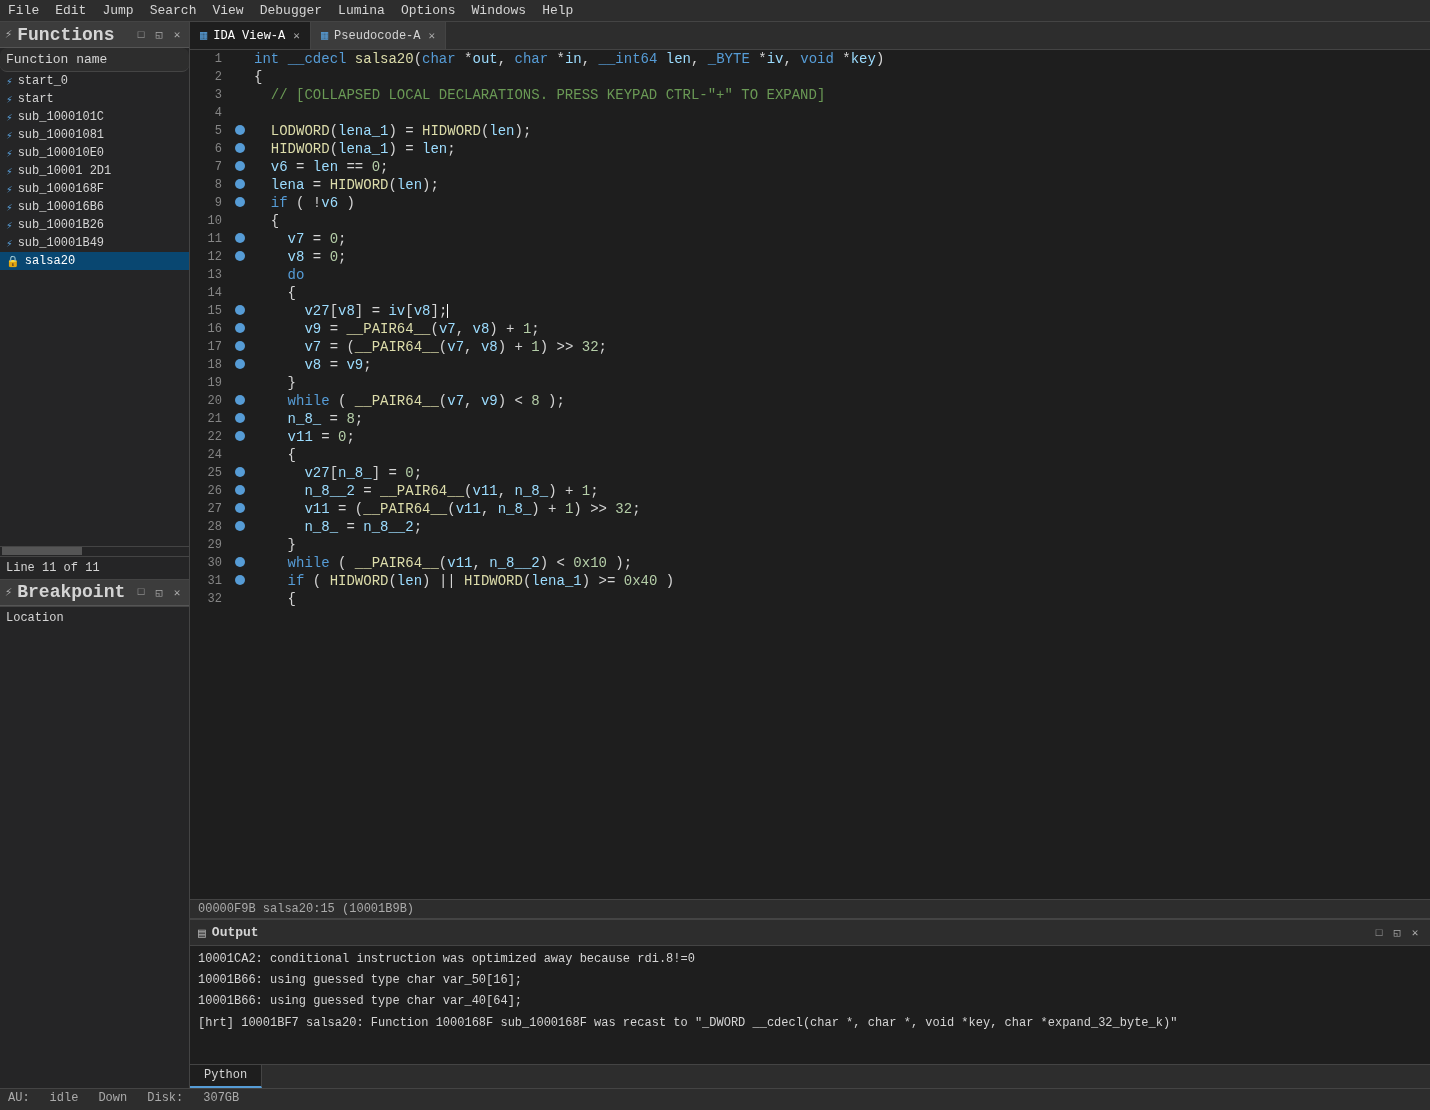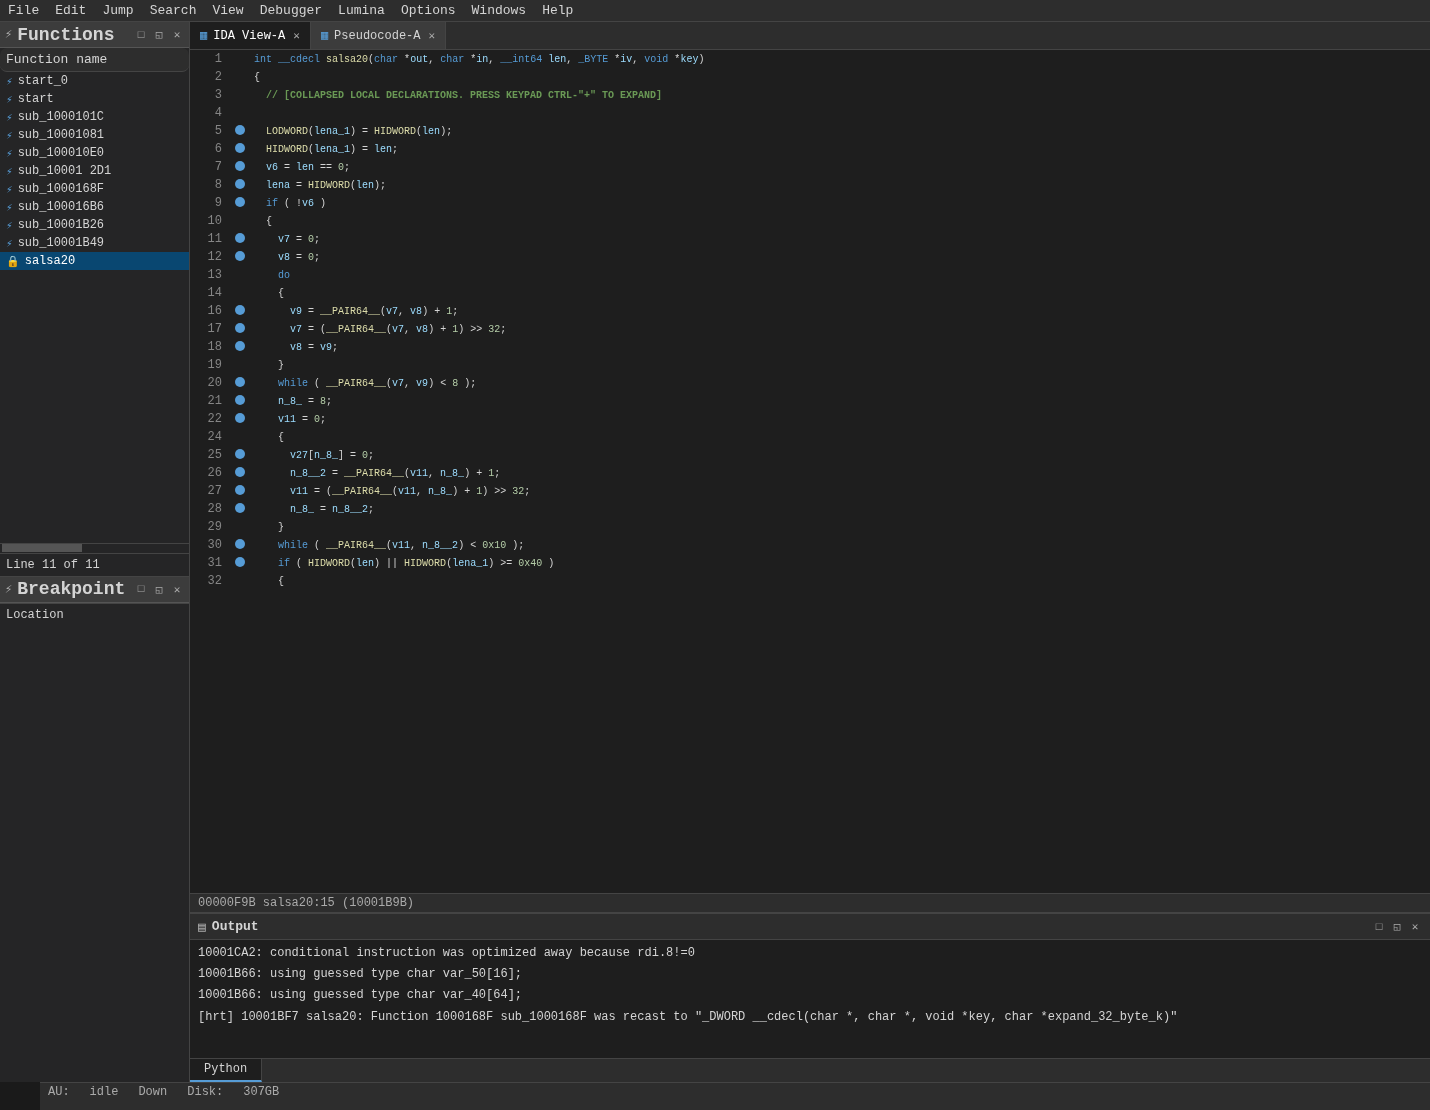--- a/index.html
+++ b/index.html
@@ -255,27 +255,27 @@
     .bp-dot {
       width: 10px;
       height: 10px;
       border-radius: 50%;
       background: #569cd6;
       display: inline-block;
     }
     .code-content {
       padding: 0 4px;
       white-space: pre;
-      font-size: 10px;
+      font-size: 14px;
       vertical-align: middle;
       color: #d4d4d4;
     }
     .kw2 { color: #569cd6; }
     .fn-call { color: #dcdcaa; }
-    .comment { color: #6a9955; font-weight: bold; }
+    .comment { color: #6a9955; }
     .num { color: #b5cea8; }
     .var { color: #9cdcfe; }
 
     
     .code-status {
       background: #2d2d2d;
       color: #aaa;
       font-size: 12px;
       padding: 2px 8px;
       border-top: 1px solid #444;
@@ -348,22 +348,21 @@
     
     .status-bar {
       background: #2d2d2d;
       color: #aaa;
       font-size: 12px;
       padding: 2px 8px;
       display: flex;
       gap: 20px;
       border-top: 1px solid #444;
       flex-shrink: 0;
-      height: 28px;
-      margin-left: 40px;
+      height: 22px;
     }
 
     
     .cursor-line {
       display: inline-block;
       width: 1px;
       height: 14px;
       background: #fff;
       vertical-align: middle;
       animation: blink 1s step-end infinite;
@@ -549,20 +548,25 @@
             </tr>
             <tr>
               <td class="line-num">13</td>
               <td class="bp-col"></td>
               <td class="code-content">    <span class="kw2">do</span></td>
             </tr>
             <tr>
               <td class="line-num">14</td>
               <td class="bp-col"></td>
               <td class="code-content">    {</td>
+            </tr>
+            <tr>
+              <td class="line-num">15</td>
+              <td class="bp-col"><span class="bp-dot"></span></td>
+              <td class="code-content">      <span class="var">v27</span>[<span class="var">v8</span>] = <span class="var">iv</span>[<span class="var">v8</span>];<span class="cursor-line"></span></td>
             </tr>
             <tr>
               <td class="line-num">16</td>
               <td class="bp-col"><span class="bp-dot"></span></td>
               <td class="code-content">      <span class="var">v9</span> = <span class="fn-call">__PAIR64__</span>(<span class="var">v7</span>, <span class="var">v8</span>) + <span class="num">1</span>;</td>
             </tr>
             <tr>
               <td class="line-num">17</td>
               <td class="bp-col"><span class="bp-dot"></span></td>
               <td class="code-content">      <span class="var">v7</span> = (<span class="fn-call">__PAIR64__</span>(<span class="var">v7</span>, <span class="var">v8</span>) + <span class="num">1</span>) &gt;&gt; <span class="num">32</span>;</td>

